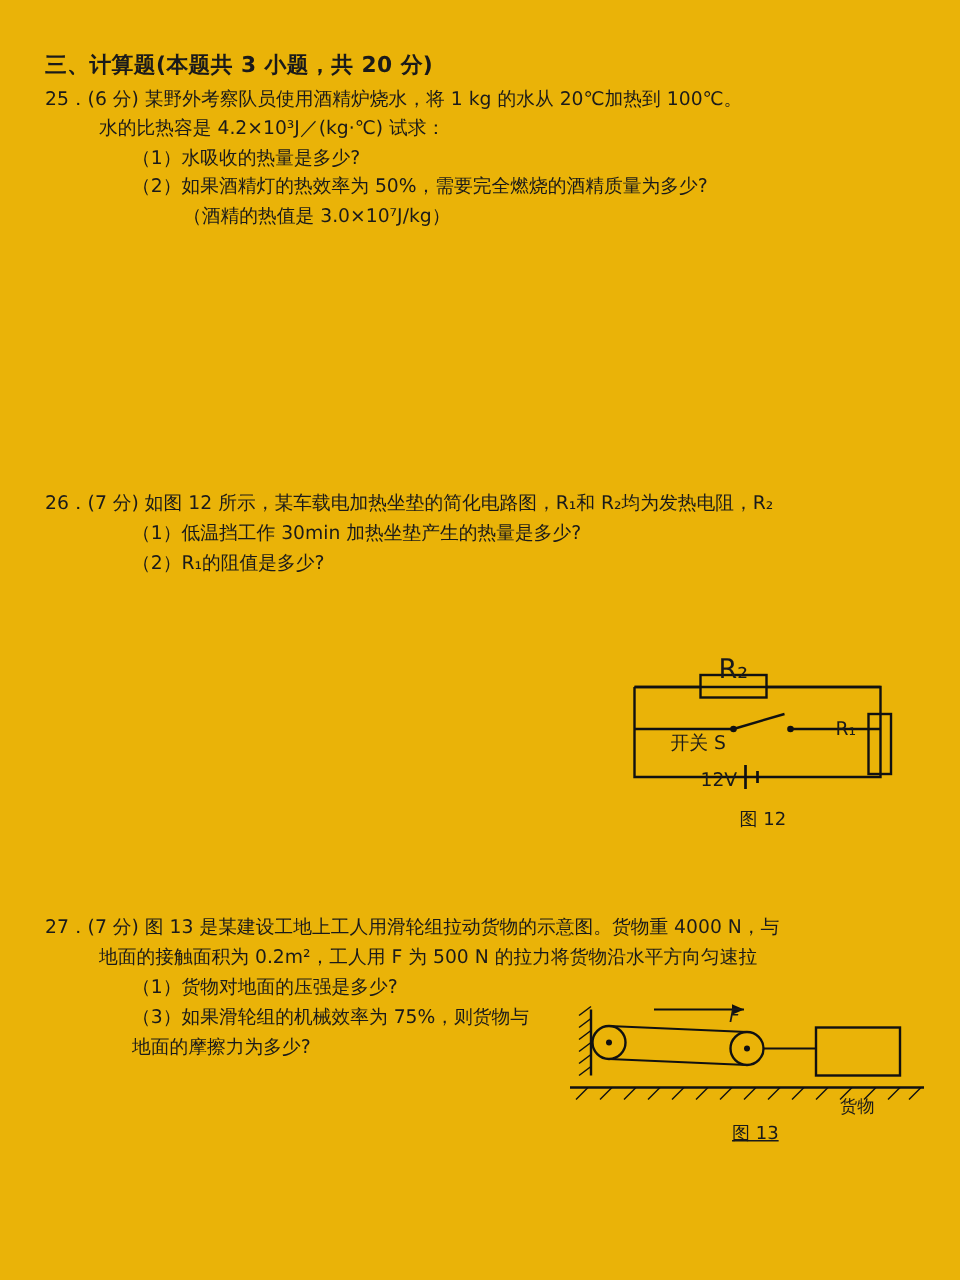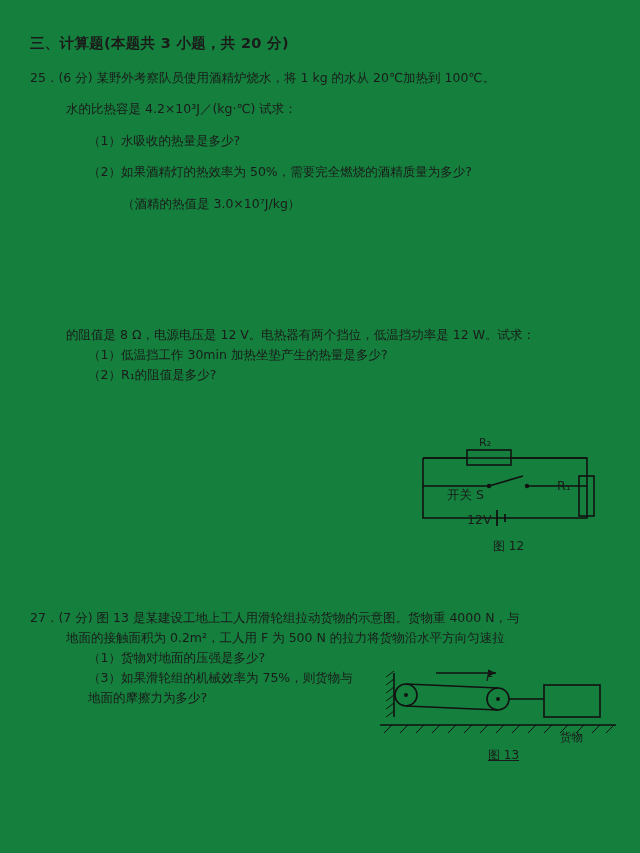--- a/index.html
+++ b/index.html
@@ -11,37 +11,37 @@
     width: 640px;
     height: 853px;
     position: relative;
     font-family: "DejaVu Sans", sans-serif;
     color: #1a1a1a;
     overflow: hidden;
   }
   .page {
     position: absolute;
     inset: 0;
-    background: #15803d;
+    background: #eab308;
   }
 
   
   .sec-head {
     position: absolute;
     left: 30px;
     top: 34px;
     font-size: 14.5px;
     font-weight: bold;
     letter-spacing: 0.3px;
     white-space: nowrap;
   }
 
   
   #q25 { position: absolute; left: 30px; top: 56px; width: 590px; }
-  #q25 .row { font-size: 12.5px; line-height: 1.55; white-space: nowrap; margin-top: 12px; }
+  #q25 .row { font-size: 12.5px; line-height: 1.55; white-space: nowrap; }
   #q25 .indent1 { padding-left: 36px; }
   #q25 .indent2 { padding-left: 58px; }
   #q25 .indent3 { padding-left: 92px; }
 
   
   #q26 { position: absolute; left: 30px; top: 325px; width: 600px; }
   #q26 .row { font-size: 12.5px; line-height: 1.6; white-space: nowrap; }
   #q26 .indent1 { padding-left: 36px; }
   #q26 .indent2 { padding-left: 58px; }
 
@@ -62,21 +62,21 @@
   #fig12 .cap {
     position: absolute;
     left: 88px;
     top: 110px;
     font-size: 12px;
   }
   #fig12 .lbl-r2 {
     position: absolute;
     left: 74px;
     top: 8px;
-    font-size: 11px;
+    font-size: 18px;
   }
   #fig12 .lbl-r1 {
     position: absolute;
     left: 152px;
     top: 50px;
     font-size: 12.5px;
   }
   #fig12 .lbl-sw {
     position: absolute;
     left: 42px;
@@ -135,21 +135,24 @@
       <span>25．(6 分)</span>
       <span>某野外考察队员使用酒精炉烧水，将 1 kg 的水从 20℃加热到 100℃。</span>
     </div>
     <div class="row indent1">水的比热容是 4.2×10³J／(kg·℃)    试求：</div>
     <div class="row indent2">（1）水吸收的热量是多少?</div>
     <div class="row indent2">（2）如果酒精灯的热效率为 50%，需要完全燃烧的酒精质量为多少?</div>
     <div class="row indent3">（酒精的热值是 3.0×10⁷J/kg）</div>
   </div>
 
   <div id="q26">
-    <div class="row indent1">的阻值是 8 Ω，电源电压是 12 V。电热器有两个挡位，低温挡功率是 12 W。试求：</div>
+    <div class="row">
+      <span>26．(7 分)</span>
+      <span>如图 12 所示，某车载电加热坐垫的简化电路图，R₁和 R₂均为发热电阻，R₂</span>
+    </div>
     <div class="row indent2">（1）低温挡工作 30min 加热坐垫产生的热量是多少?</div>
     <div class="row indent2">（2）R₁的阻值是多少?</div>
   </div>
 
   <div id="fig12">
     <svg width="200" height="110" viewBox="0 0 200 110">
 
       <polyline points="18,30 18,90 182,90 182,30 18,30" fill="none" stroke="#111" stroke-width="1.6"></polyline>
 
       <line x1="18" y1="30" x2="62" y2="30" stroke="#111" stroke-width="1.6"></line>

